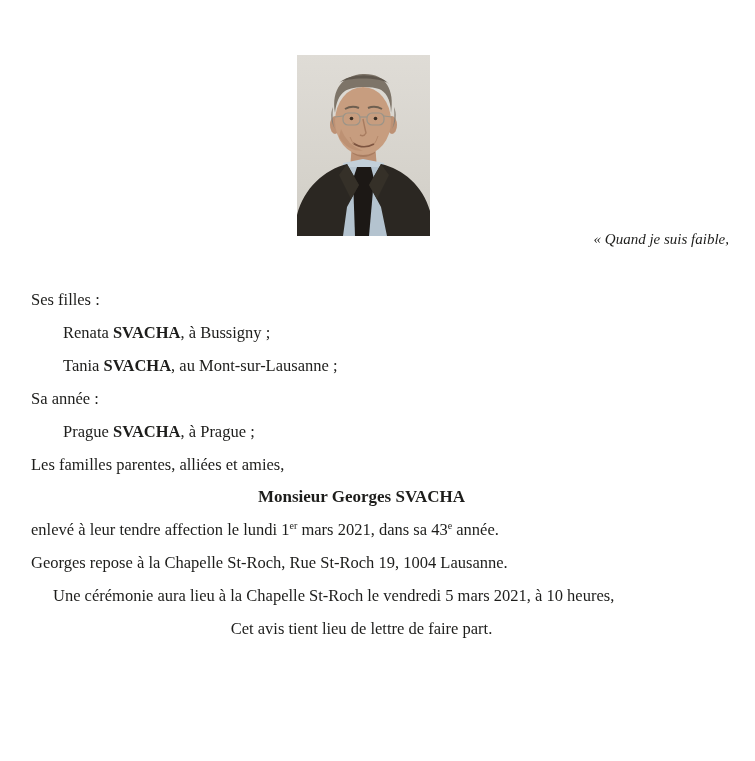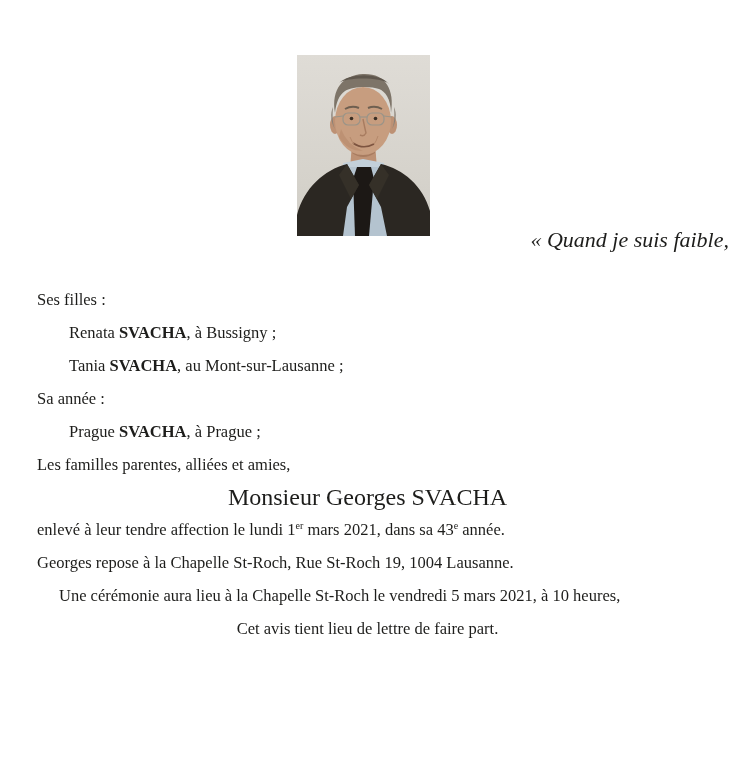--- a/index.html
+++ b/index.html
@@ -22,44 +22,44 @@
     height: 181px;
   }
   .photo svg { display: block; width: 100%; height: 100%; }
   
   .epigraph {
     position: absolute;
     top: 229px;
     right: 26px;
     text-align: right;
     font-style: italic;
-    font-size: 22px;
+    font-size: 15px;
     line-height: 21px;
     white-space: nowrap;
   }
   
   .bodytext {
     position: absolute;
-    left: 6px;
+    left: 0;
     top: 284px;
     width: 723px;
     font-size: 16.5px;
   }
   .bodytext p {
     margin: 0;
     padding-left: 31px;
     line-height: 32.9px;
     white-space: nowrap;
   }
   .bodytext p.indent { padding-left: 63px; }
   .bodytext p.indent-sm { padding-left: 35px; margin-left: 18px; }
   .bodytext p.center { padding-left: 0; text-align: center; white-space: normal; }
   .bodytext .title {
-    font-weight: normal;
-    font-size: 24px;
+    font-weight: bold;
+    font-size: 17px;
   }
   .name { font-weight: bold; }
   sup { font-size: 10px; line-height: 0; }
 </style>
 </head>
 <body>
 
 <div class="page">
 
   <div class="photo">

